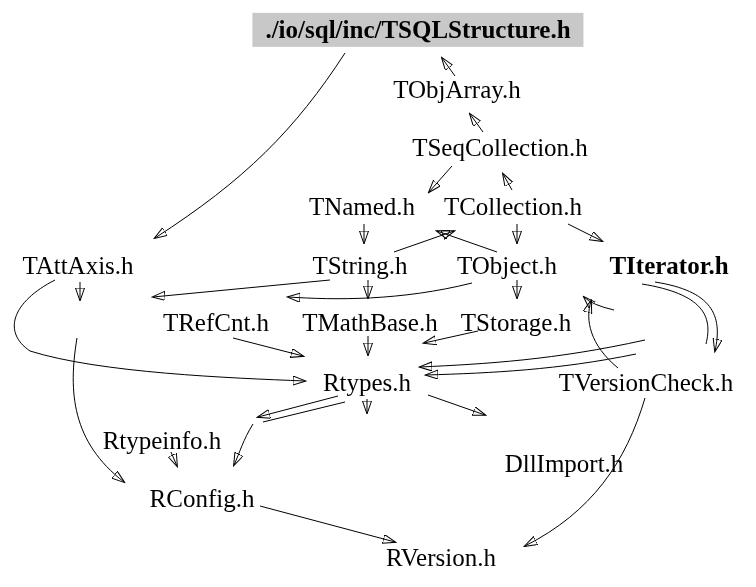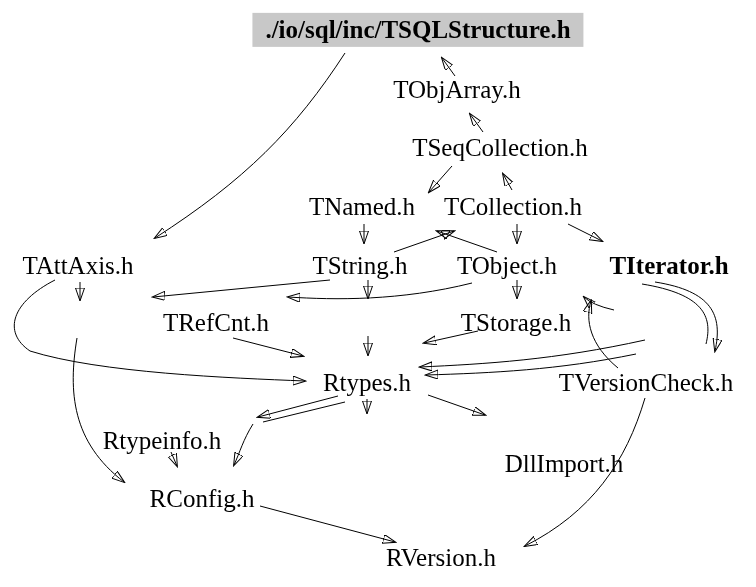--- a/index.html
+++ b/index.html
@@ -83,20 +83,21 @@
 
   <div class="node" style="left:457px;top:90px;">TObjArray.h</div>
   <div class="node" style="left:500px;top:148px;">TSeqCollection.h</div>
   <div class="node" style="left:362px;top:207px;">TNamed.h</div>
   <div class="node" style="left:513px;top:207px;">TCollection.h</div>
   <div class="node" style="left:78px;top:266px;">TAttAxis.h</div>
   <div class="node" style="left:360px;top:266px;">TString.h</div>
   <div class="node" style="left:507px;top:266px;">TObject.h</div>
   <div class="node" style="left:669px;top:266px;font-weight:bold;">TIterator.h</div>
   <div class="node" style="left:216px;top:323px;">TRefCnt.h</div>
+  <div class="node" style="left:370px;top:323px;">TMathBase.h</div>
   <div class="node" style="left:516px;top:323px;">TStorage.h</div>
   <div class="node" style="left:367px;top:383px;">Rtypes.h</div>
   <div class="node" style="left:646px;top:383px;">TVersionCheck.h</div>
   <div class="node" style="left:162px;top:441px;">Rtypeinfo.h</div>
   <div class="node" style="left:564px;top:464px;">DllImport.h</div>
   <div class="node" style="left:202px;top:499px;">RConfig.h</div>
   <div class="node" style="left:441px;top:558px;">RVersion.h</div>
 
 </div>
 

